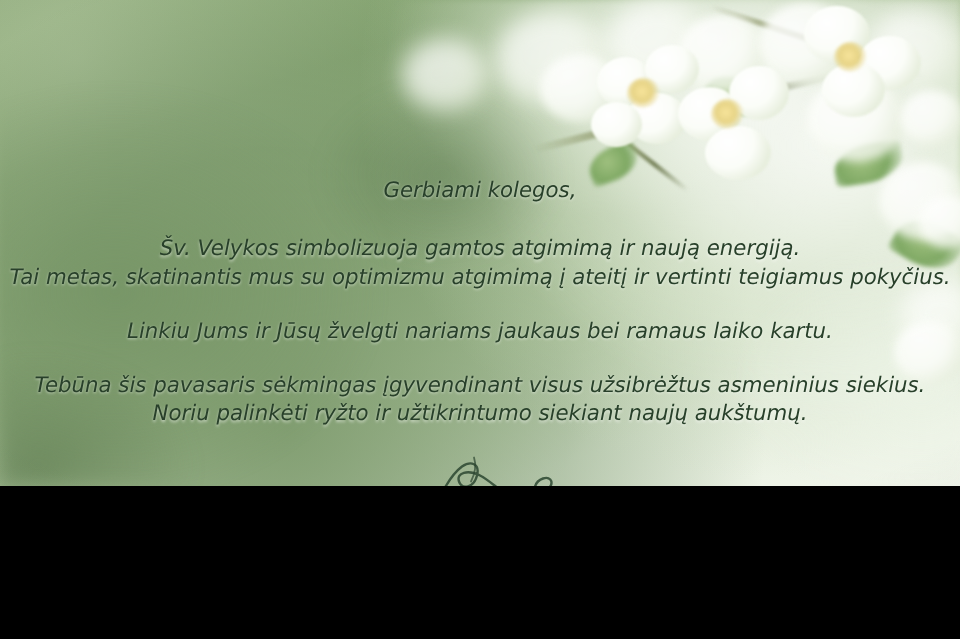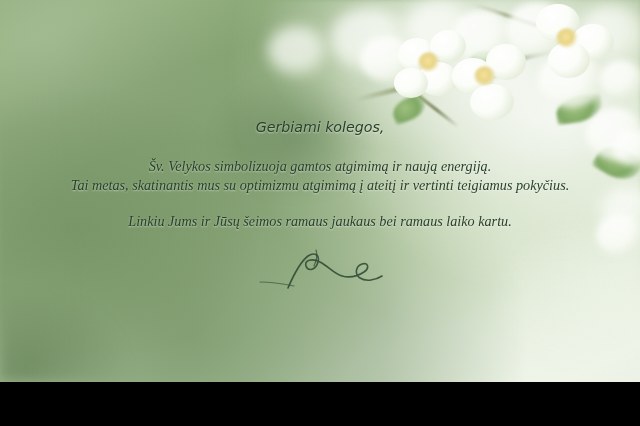--- a/index.html
+++ b/index.html
@@ -3,21 +3,21 @@
 <meta charset="utf-8">
 <style>
   html, body {
     margin: 0;
     padding: 0;
     background: #000;
   }
   .canvas {
     position: relative;
     width: 640px;
-    height: 382px;
+    height: 324px;
     overflow: hidden;
     font-family: "DejaVu Sans", sans-serif;
     background: #f9a8d4;
   }
 
   
   .bg-base {
     position: absolute;
     inset: 0;
     background:
@@ -92,21 +92,21 @@
     font-family: "DejaVu Sans", sans-serif;
     font-style: italic;
     font-size: 14.2px;
     line-height: 19px;
     text-shadow: 0 1px 2px rgba(255,255,255,0.55);
   }
   .greeting p { margin: 0; }
   .block { margin-bottom: 17px; }
   .block.salutation { margin-bottom: 20px; }
   .sign-block { margin-top: 2px; }
-  .sign-line { white-space: nowrap; font-family: Liberation Serif, serif; }
+  .sign-line { white-space: nowrap; }
 
   .signature {
     position: relative;
     height: 44px;
     margin: 6px 0 2px 0;
   }
   .signature svg { display: block; margin: 0 auto; }
 </style>
 </head>
 <body>
@@ -168,24 +168,26 @@
     <div class="block salutation">
       <p>Gerbiami kolegos,</p>
     </div>
 
     <div class="block">
       <p class="sign-line">Šv. Velykos simbolizuoja gamtos atgimimą ir naują energiją.</p>
       <p class="sign-line">Tai metas, skatinantis mus su optimizmu atgimimą į ateitį ir vertinti teigiamus pokyčius.</p>
     </div>
 
     <div class="block">
-      <p class="sign-line">Linkiu Jums ir Jūsų šeimos ramaus jaukaus bei ramaus laiko kartu.</p>
+      <p class="sign-line">Linkiu Jums ir Jūsų žvelgti nariams jaukaus bei ramaus laiko kartu.</p>
     </div>
 
     <div class="block">
+      <p class="sign-line">Tebūna šis pavasaris sėkmingas įgyvendinant visus užsibrėžtus asmeninius siekius.</p>
+      <p class="sign-line">Noriu palinkėti ryžto ir užtikrintumo siekiant naujų aukštumų.</p>
     </div>
 
     <div class="signature">
       <svg width="180" height="44" viewBox="0 0 180 44" fill="none">
         <path d="M58 40 C64 26, 70 14, 78 8 C84 4, 90 6, 88 14 C86 22, 78 24, 76 18 C74 12, 82 10, 90 14 C98 18, 104 26, 112 28 C120 30, 128 28, 134 24 C140 20, 138 14, 132 16 C126 18, 124 26, 130 30 C136 34, 146 32, 152 28" stroke="#2c4630" stroke-width="1.6" stroke-linecap="round" fill="none" opacity="0.85"></path>
         <path d="M30 34 C44 34, 54 36, 64 38" stroke="#2c4630" stroke-width="1.2" stroke-linecap="round" fill="none" opacity="0.6"></path>
         <path d="M86 2 C88 8, 86 14, 84 18" stroke="#2c4630" stroke-width="1.2" stroke-linecap="round" fill="none" opacity="0.7"></path>
       </svg>
     </div>
 

